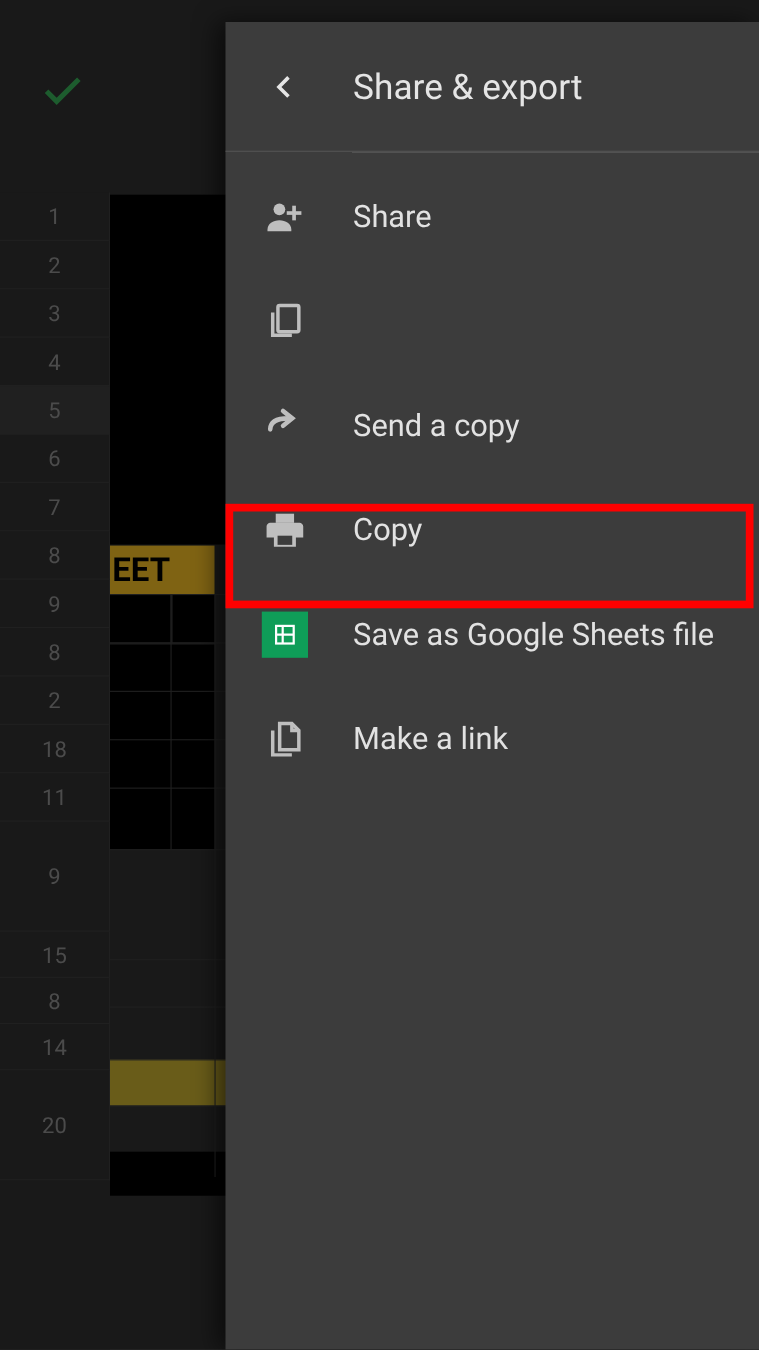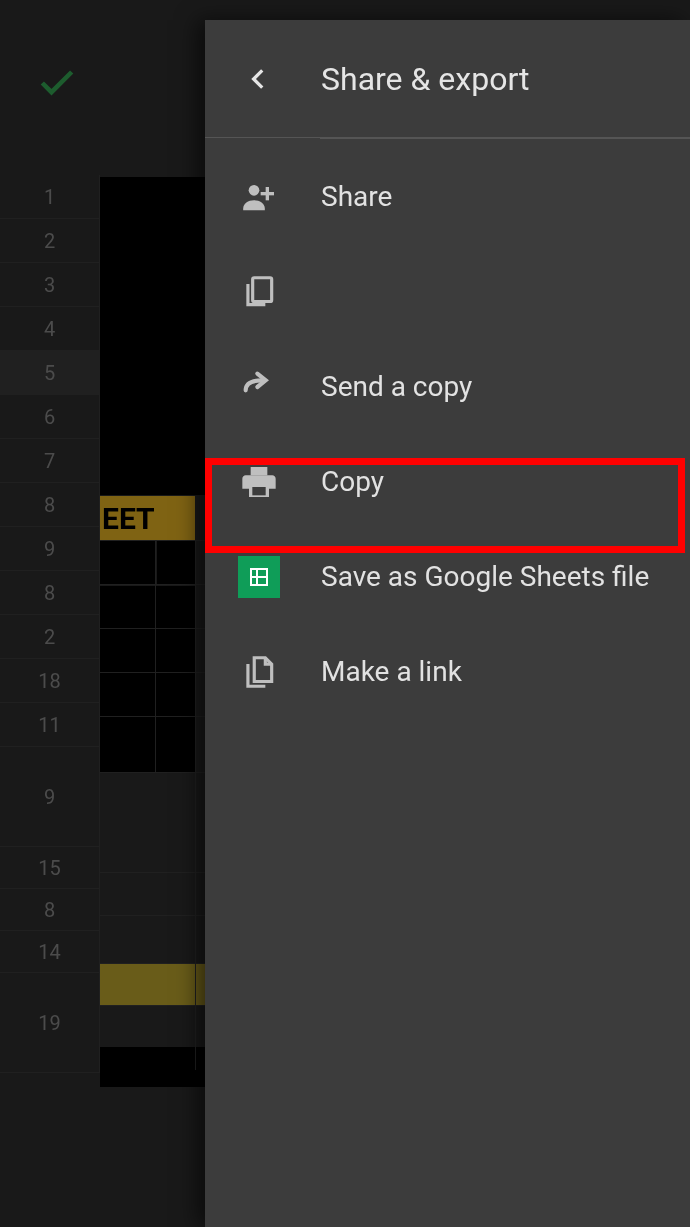--- a/index.html
+++ b/index.html
@@ -184,21 +184,21 @@
     <div class="row" style="height:44px">8</div>
     <div class="row" style="height:44px">9</div>
     <div class="row" style="height:44px">8</div>
     <div class="row" style="height:44px">2</div>
     <div class="row" style="height:44px">18</div>
     <div class="row" style="height:44px">11</div>
     <div class="row" style="height:100px">9</div>
     <div class="row" style="height:42px">15</div>
     <div class="row" style="height:42px">8</div>
     <div class="row" style="height:42px">14</div>
-    <div class="row" style="height:100px">19</div>
+    <div class="row" style="height:100px">20</div>
   </div>
   <div class="bg-sheet">
     <div class="bg-blackcell" style="left:0;top:2px;width:590px;height:318px"></div>
     <div class="eet-row">EET</div>
     <div class="bg-blackcell" style="left:0;top:365px;width:55px;height:44px"></div>
     <div class="bg-blackcell" style="left:57px;top:365px;width:38px;height:44px"></div>
     <div class="bg-blackcell" style="left:0;top:411px;width:95px;height:186px"></div>
     <div class="bg-blackcell" style="left:0;top:872px;width:590px;height:40px"></div>
     <div class="yellow-row17"></div>
     <div class="vrule" style="left:55px;top:365px;height:232px"></div>

